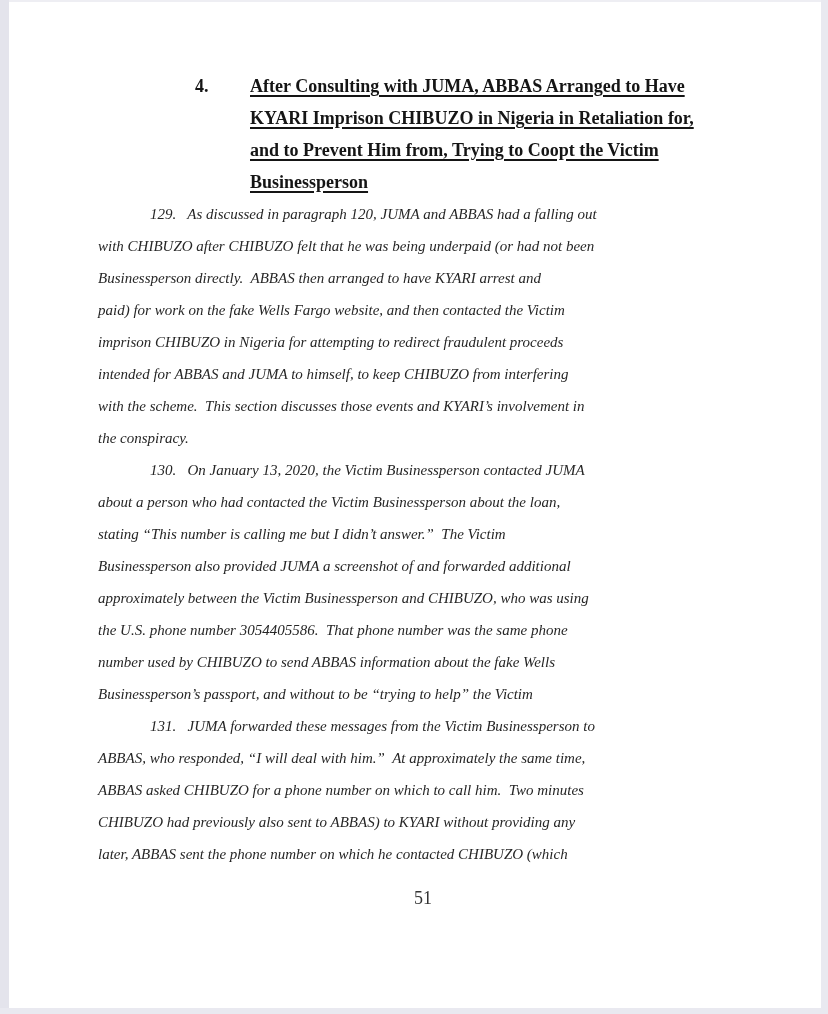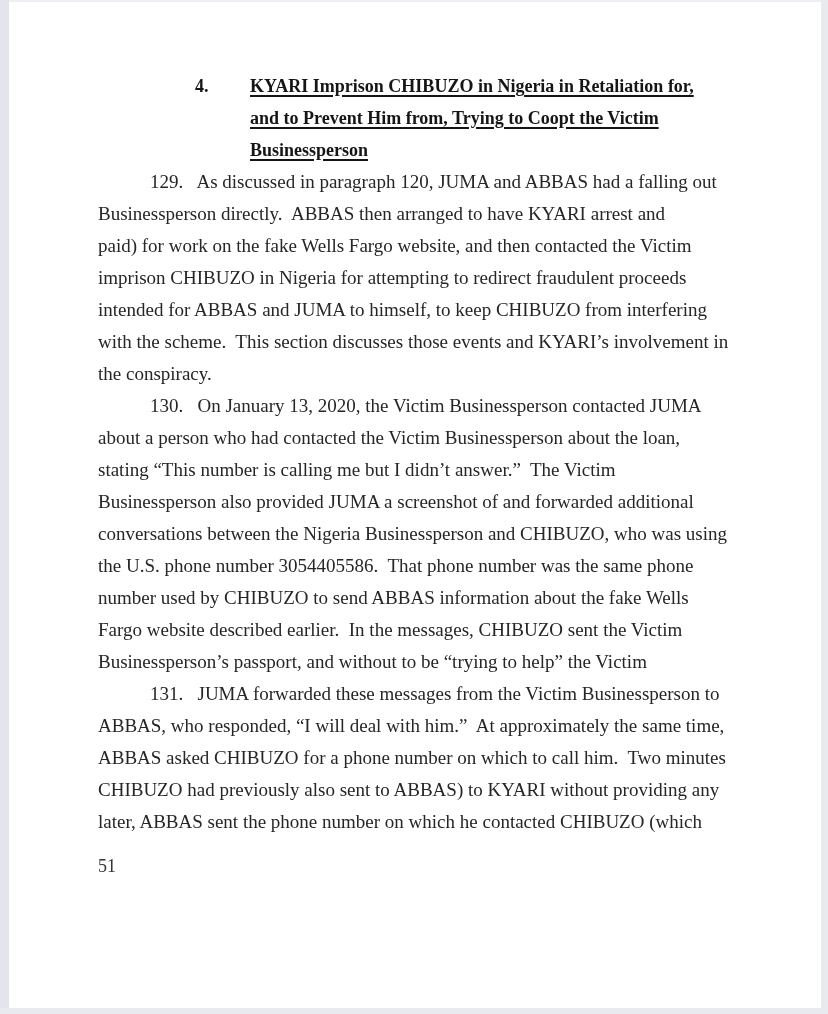--- a/index.html
+++ b/index.html
@@ -37,72 +37,75 @@
   .heading .h-num { width: 55px; flex: 0 0 55px; }
   .heading .h-lines { flex: 1; }
   .heading .h-line {
     text-decoration: underline;
     text-decoration-thickness: 1.5px;
     text-underline-offset: 3px;
     white-space: nowrap;
   }
 
   .para {
-    font-size: 19px;
+    font-size: 15px;
     line-height: 32px;
+    font-style: italic;
   }
   .para .line { white-space: nowrap; }
   .para .line:first-child { text-indent: 52px; }
 
   .page-number {
     margin-top: 18px;
+    text-align: center;
     font-size: 18px;
     color: #333333;
   }
 </style>
 </head>
 <body>
 
 <div class="sheet">
 
   <div class="edge edge-top"></div>
   <div class="edge edge-left"></div>
   <div class="edge edge-right"></div>
   <div class="edge edge-bottom"></div>
 
   <div class="content">
 
     <div class="heading">
       <span class="h-num">4.</span>
       <span class="h-lines">
+          <div class="h-line">After Consulting with JUMA, ABBAS Arranged to Have</div>
           <div class="h-line">KYARI Imprison CHIBUZO in Nigeria in Retaliation for,</div>
           <div class="h-line">and to Prevent Him from, Trying to Coopt the Victim</div>
           <div class="h-line">Businessperson</div>
         </span>
     </div>
 
     <div class="para">
         <div class="line">129.&nbsp;&nbsp; As discussed in paragraph 120, JUMA and ABBAS had a falling out</div>
+        <div class="line">with CHIBUZO after CHIBUZO felt that he was being underpaid (or had not been</div>
         <div class="line">Businessperson directly.&nbsp; ABBAS then arranged to have KYARI arrest and</div>
         <div class="line">paid) for work on the fake Wells Fargo website, and then contacted the Victim</div>
         <div class="line">imprison CHIBUZO in Nigeria for attempting to redirect fraudulent proceeds</div>
         <div class="line">intended for ABBAS and JUMA to himself, to keep CHIBUZO from interfering</div>
         <div class="line">with the scheme.&nbsp; This section discusses those events and KYARI’s involvement in</div>
         <div class="line">the conspiracy.</div>
       </div>
 
     <div class="para">
         <div class="line">130.&nbsp;&nbsp; On January 13, 2020, the Victim Businessperson contacted JUMA</div>
         <div class="line">about a person who had contacted the Victim Businessperson about the loan,</div>
         <div class="line">stating “This number is calling me but I didn’t answer.”&nbsp; The Victim</div>
         <div class="line">Businessperson also provided JUMA a screenshot of and forwarded additional</div>
-        <div class="line">conversations between the Nigeria Businessperson and CHIBUZO, who was using</div>
+        <div class="line">approximately between the Victim Businessperson and CHIBUZO, who was using</div>
         <div class="line">the U.S. phone number 3054405586.&nbsp; That phone number was the same phone</div>
         <div class="line">number used by CHIBUZO to send ABBAS information about the fake Wells</div>
-        <div class="line">Fargo website described earlier.&nbsp; In the messages, CHIBUZO sent the Victim</div>
         <div class="line">Businessperson’s passport, and without to be “trying to help” the Victim</div>
       </div>
 
     <div class="para">
         <div class="line">131.&nbsp;&nbsp; JUMA forwarded these messages from the Victim Businessperson to</div>
         <div class="line">ABBAS, who responded, “I will deal with him.”&nbsp; At approximately the same time,</div>
         <div class="line">ABBAS asked CHIBUZO for a phone number on which to call him.&nbsp; Two minutes</div>
         <div class="line">CHIBUZO had previously also sent to ABBAS) to KYARI without providing any</div>
         <div class="line">later, ABBAS sent the phone number on which he contacted CHIBUZO (which</div>
       </div>

